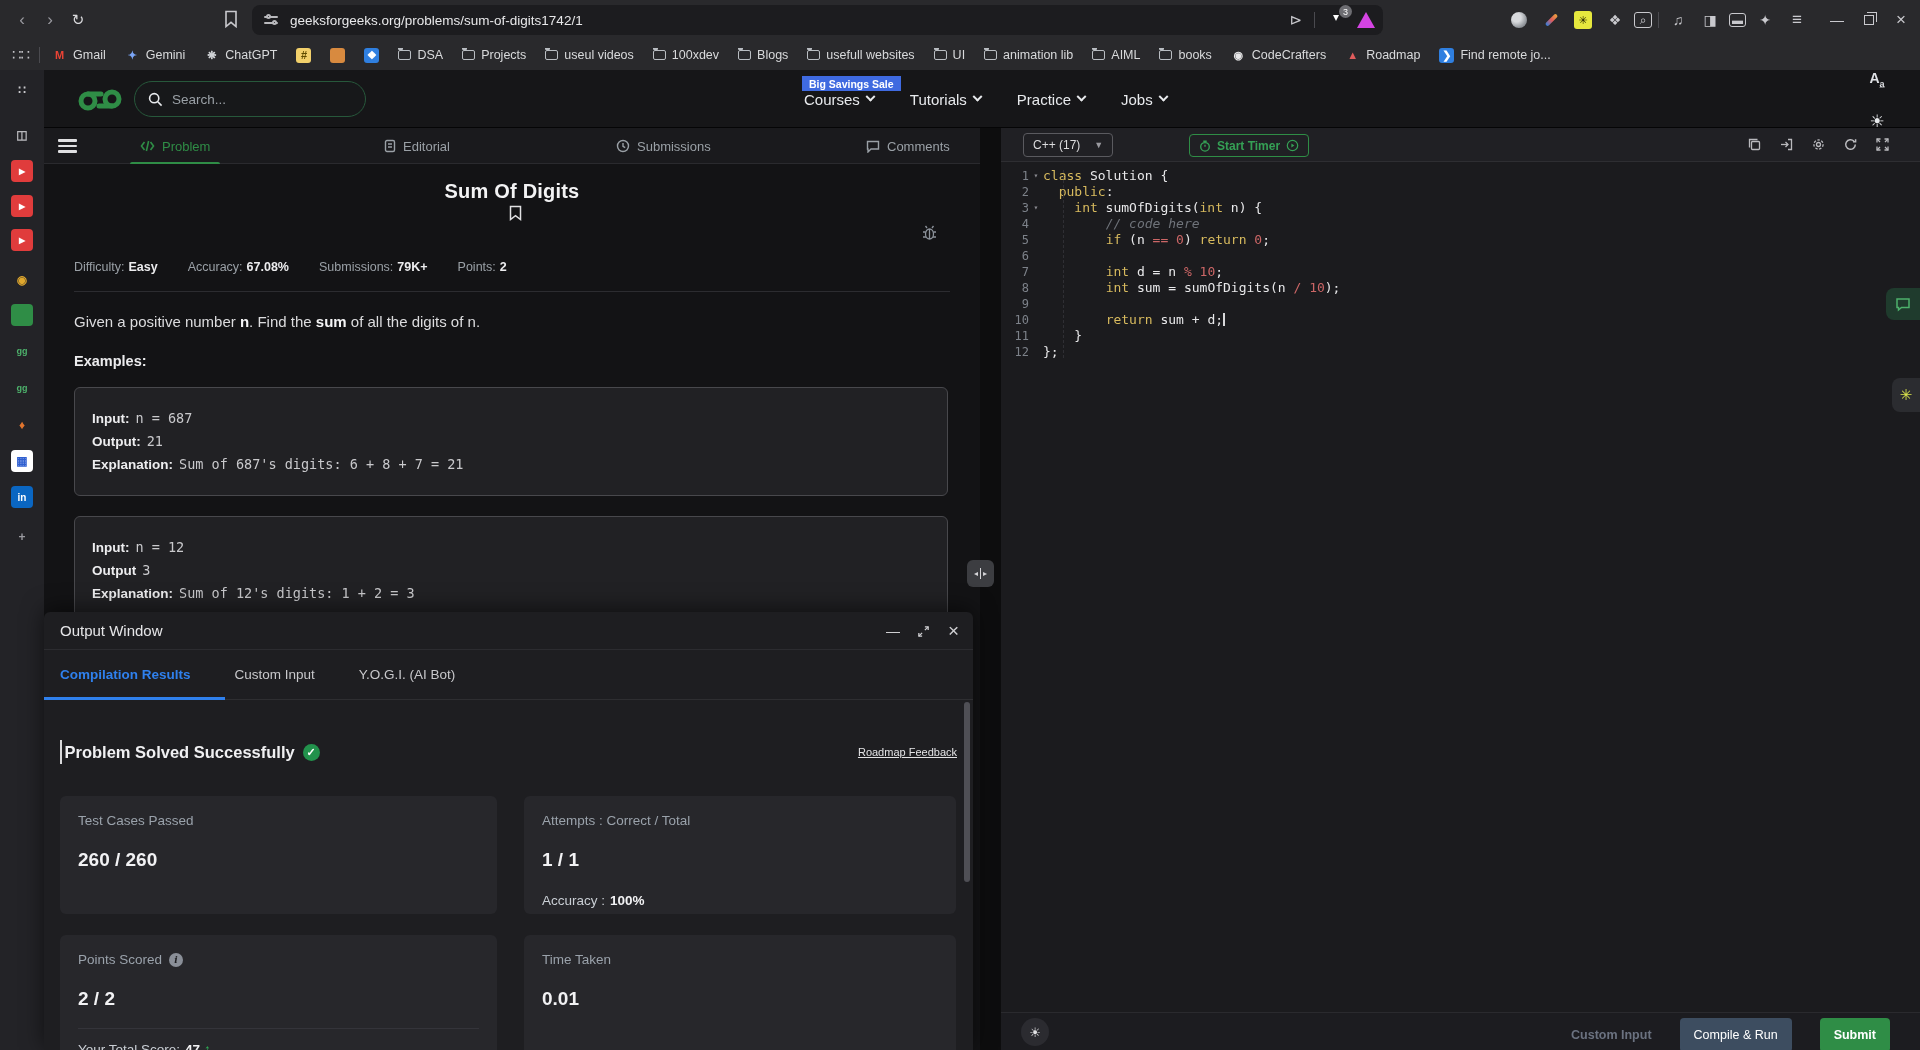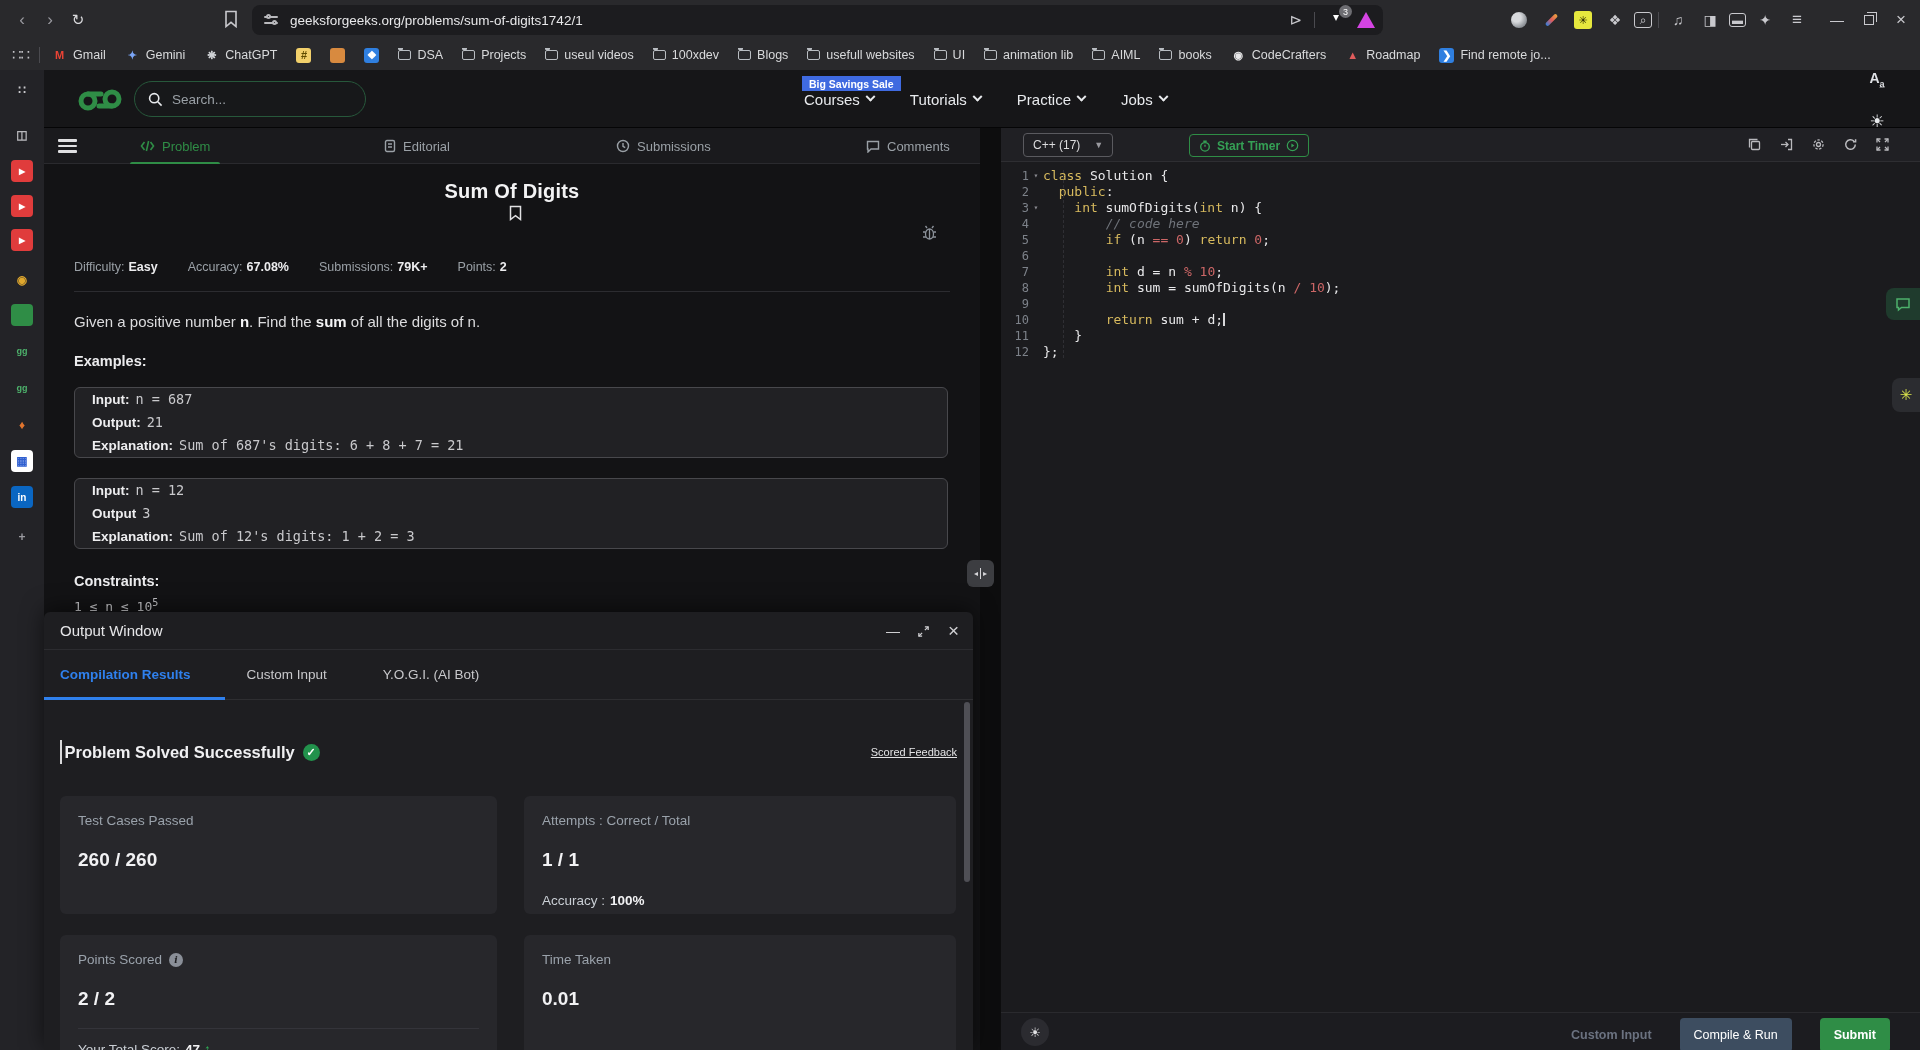--- a/index.html
+++ b/index.html
@@ -113,21 +113,21 @@
   .save-ic { margin-left:7px; margin-top:2px; }
   .bug-ic { margin-left:auto; margin-right:12px; }
   .meta-row { margin-top:15px; display:flex; gap:30px; font-size:12.5px; }
   .meta-label { color:#9aa0a6; }
   .meta-value { color:#ececee; font-weight:bold; margin-left:4px; }
   .prob-hr { margin-top:17px; border:none; border-top:1px solid #2c2c30; }
   .statement { margin-top:21px; font-size:15px; color:#dcdcde; }
   .statement b { color:#f5f5f6; }
   .ex-head { margin-top:23px; font-size:14.5px; font-weight:bold; color:#ececee; }
   .ex-box { margin-top:18px; width:874px; border:1px solid #48484c; border-radius:6px; background:#212124;
-            padding:0 17px; }
+            padding:19px 17px; }
   .ex-line { line-height:23px; font-size:13.5px; }
   .ex-label { font-weight:bold; color:#ededef; }
   .ex-value { font-family:"DejaVu Sans Mono", monospace; color:#c9c9cc; margin-left:6px; }
   .cons-head { margin-top:24px; font-size:14.5px; font-weight:bold; color:#ececee; }
   .cons-line { margin-top:8px; font-family:"DejaVu Sans Mono", monospace; font-size:13px; color:#c9c9cc; }
   .cons-line sup { font-size:10px; }
 
   
   .split-gap { position:absolute; left:980px; top:128px; width:21px; height:922px; background:#0d0d0e; }
   .split-handle { position:absolute; left:967px; top:560px; width:27px; height:27px; background:#3c3d41;
@@ -176,21 +176,21 @@
   
   .out-win { position:absolute; left:44px; top:612px; width:929px; height:438px; background:#1e1e21;
              border-radius:6px 6px 0 0; box-shadow:0 -3px 22px rgba(0,0,0,.55); }
   .ow-header { position:relative; height:38px; border-bottom:1px solid #2c2c30; display:flex;
                align-items:center; padding:0 16px; }
   .ow-title { color:#e6e6e8; font-size:15px; }
   .ow-ctrls { position:absolute; right:14px; top:0; height:38px; display:flex; align-items:center; gap:18px;
               color:#cfcfd2; }
   .ow-min { font-size:14px; letter-spacing:-1px; }
   .ow-close { font-size:19px; }
-  .ow-tabs { position:relative; height:50px; display:flex; align-items:center; gap:56px; padding:0 16px;
+  .ow-tabs { position:relative; height:50px; display:flex; align-items:center; gap:44px; padding:0 16px;
              border-bottom:1px solid #2e2e31; }
   .ow-tab { font-size:13.5px; color:#c8c8cb; }
   .ow-tab.active { color:#2f80ed; font-weight:bold; }
   .ow-underline { position:absolute; left:0; bottom:-1px; width:181px; height:3px; background:#2f80ed; }
   .ow-body { padding:0 16px; position:relative; }
   .status-row { margin-top:40px; display:flex; align-items:center; position:relative; }
   .text-caret { width:1.5px; height:24px; background:#d8d8da; margin-right:3px; }
   .status-text { font-size:16.5px; font-weight:bold; color:#f0f0f2; }
   .check-circle { width:17px; height:17px; border-radius:50%; background:#22924c; color:#fff; font-size:11px;
                   display:flex; align-items:center; justify-content:center; margin-left:8px; font-weight:bold; }
@@ -627,21 +627,21 @@
       <span class="ow-underline"></span>
     <span class="ow-tab active">Compilation Results</span>
         <span class="ow-tab">Custom Input</span>
         <span class="ow-tab">Y.O.G.I. (AI Bot)</span>
       </div>
     <div class="ow-body">
       <div class="status-row">
         <span class="text-caret"></span>
         <span class="status-text">Problem Solved Successfully</span>
         <span class="check-circle">✓</span>
-        <span class="feedback-link">Scored Feedback</span>
+        <span class="feedback-link">Roadmap Feedback</span>
       </div>
       <div class="ow-cards" id="owCards">
           <div class="ow-card short">
             <div class="card-label">Test Cases Passed</div>
             <div class="card-value">260 / 260</div>
           </div>
           <div class="ow-card short">
             <div class="card-label">Attempts : Correct / Total</div>
             <div class="card-value">1 / 1</div>
             <div class="card-sub">Accuracy :<b>100%</b></div>

